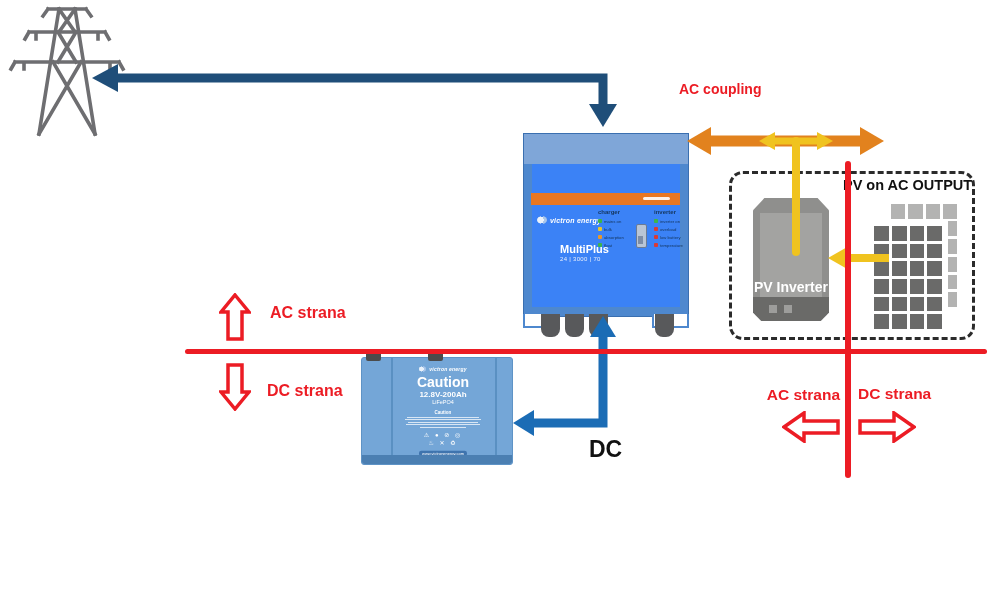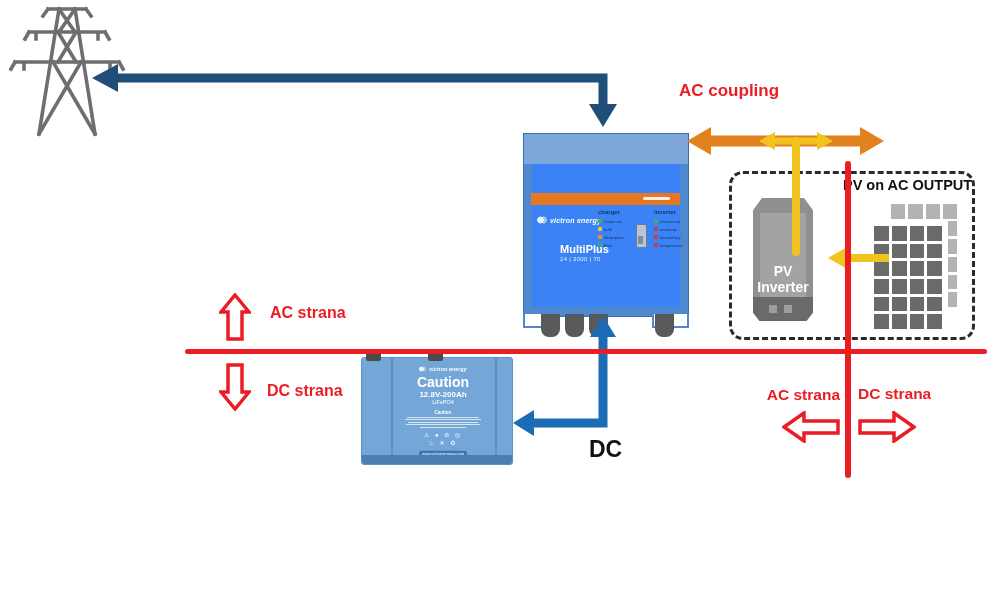--- a/index.html
+++ b/index.html
@@ -49,21 +49,21 @@
          color:#fff;font-weight:bold;font-size:15px;text-align:right;line-height:30px;
          padding-right:9px;box-sizing:border-box;z-index:2;}
 
   
   #pvbox{position:absolute;left:729px;top:171px;width:246px;height:169px;
          border:3px dashed #2b2b2b;border-radius:14px;z-index:2;box-sizing:border-box;}
   #pvbox-label{position:absolute;left:843px;top:177px;width:127px;text-align:right;
                color:#111;font-weight:bold;font-size:14.5px;z-index:3;white-space:nowrap;}
 
   
-  #pvinv{position:absolute;left:753px;top:198px;width:60px;height:123px;background:#8f8f8d;
+  #pvinv{position:absolute;left:753px;top:198px;width:76px;height:123px;background:#8f8f8d;
          clip-path:polygon(0 10%,15% 0,85% 0,100% 10%,100% 93%,89% 100%,11% 100%,0 93%);z-index:2;}
   #pvinv-face{position:absolute;left:7px;top:15px;right:7px;bottom:6px;background:#a3a3a1;}
   #pvinv-strip{position:absolute;left:0;right:0;bottom:0;height:24px;background:#6a6a68;}
   .pvsq{position:absolute;top:8px;width:8px;height:8px;background:#9d9d9b;}
   #pvinv-label{position:absolute;left:0;right:0;bottom:26px;text-align:center;color:#fff;
                font-weight:bold;font-size:14px;z-index:3;}
 
   
   .panel{position:absolute;border:3px solid #fff;box-sizing:border-box;}
   #panel-back{left:888px;top:198px;width:75px;height:112px;z-index:2;
@@ -253,20 +253,20 @@
   <svg class="hollow" style="left:219px;top:363px;" width="32" height="48" viewBox="0 0 32 48">
     <polygon points="16,46 2,29 9,29 9,2 23,2 23,29 30,29" fill="#fff" stroke="#ec1c24" stroke-width="3.5" stroke-linejoin="miter"></polygon>
   </svg>
   <svg class="hollow" style="left:782px;top:411px;" width="58" height="32" viewBox="0 0 58 32">
     <polygon points="2,16 22,2 22,10 56,10 56,22 22,22 22,30" fill="#fff" stroke="#ec1c24" stroke-width="3.5" stroke-linejoin="miter"></polygon>
   </svg>
   <svg class="hollow" style="left:858px;top:411px;" width="58" height="32" viewBox="0 0 58 32">
     <polygon points="56,16 36,2 36,10 2,10 2,22 36,22 36,30" fill="#fff" stroke="#ec1c24" stroke-width="3.5" stroke-linejoin="miter"></polygon>
   </svg>
 
-  <div class="redlbl" style="left:679px;top:81px;font-size:17px;">AC coupling</div>
+  <div class="redlbl" style="left:679px;top:81px;font-size:14px;">AC coupling</div>
   <div class="redlbl" style="left:270px;top:304px;">AC strana</div>
   <div class="redlbl" style="left:267px;top:382px;">DC strana</div>
   <div class="redlbl" style="left:755px;top:386px;width:85px;text-align:right;font-size:15.5px;">AC strana</div>
   <div class="redlbl" style="left:858px;top:385px;font-size:15.5px;">DC strana</div>
   <div class="blklbl" style="left:589px;top:436px;font-size:23px;">DC</div>
 
 </div>
 
 </body></html>

